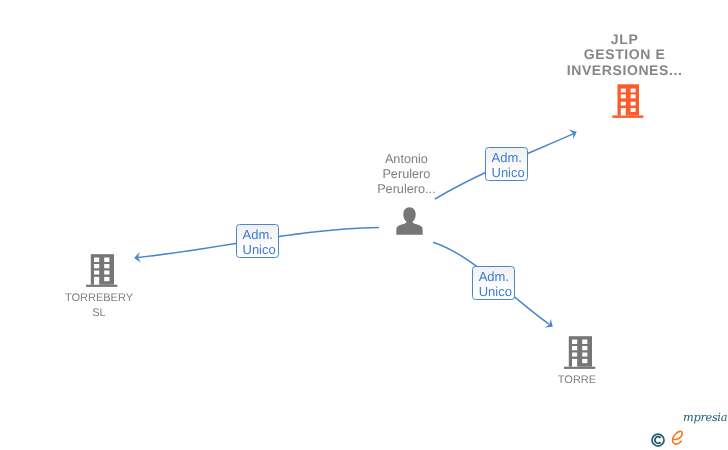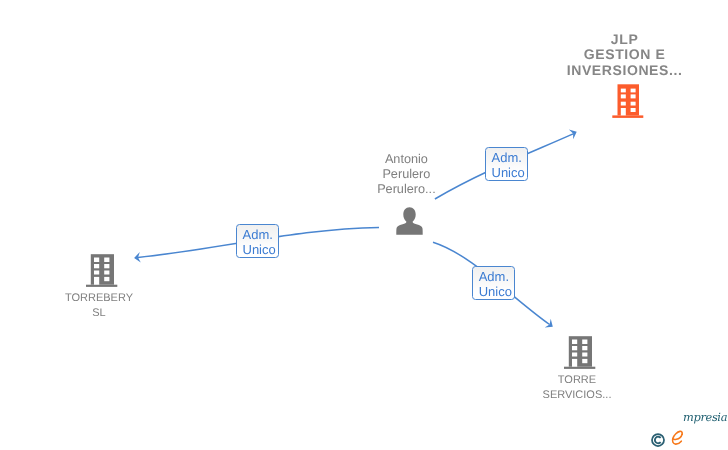--- a/index.html
+++ b/index.html
@@ -111,21 +111,20 @@
       <rect x="8.0" y="10.0" width="5.2" height="4.3"></rect>
           <rect x="18.2" y="10.0" width="5.2" height="4.3"></rect>
       <rect x="8.0" y="16.5" width="5.2" height="4.0"></rect>
           <rect x="18.2" y="16.5" width="5.2" height="4.0"></rect>
       <rect x="8.0" y="22.9" width="5.2" height="7.8"></rect>
           <rect x="18.2" y="22.9" width="5.2" height="4.3"></rect>
     </g>
   </svg>
   <div class="nlabel" style="left:499px;top:373px;">
     <div>TORRE</div>
-    <div>SERVICIOS...</div>
   </div>
 </div>
 
 <div class="elabel" style="left:484.5px;top:146.5px;">
   <div>Adm.</div>
   <div>Unico</div>
 </div>
 <div class="elabel" style="left:235.5px;top:223.8px;">
   <div>Adm.</div>
   <div>Unico</div>

